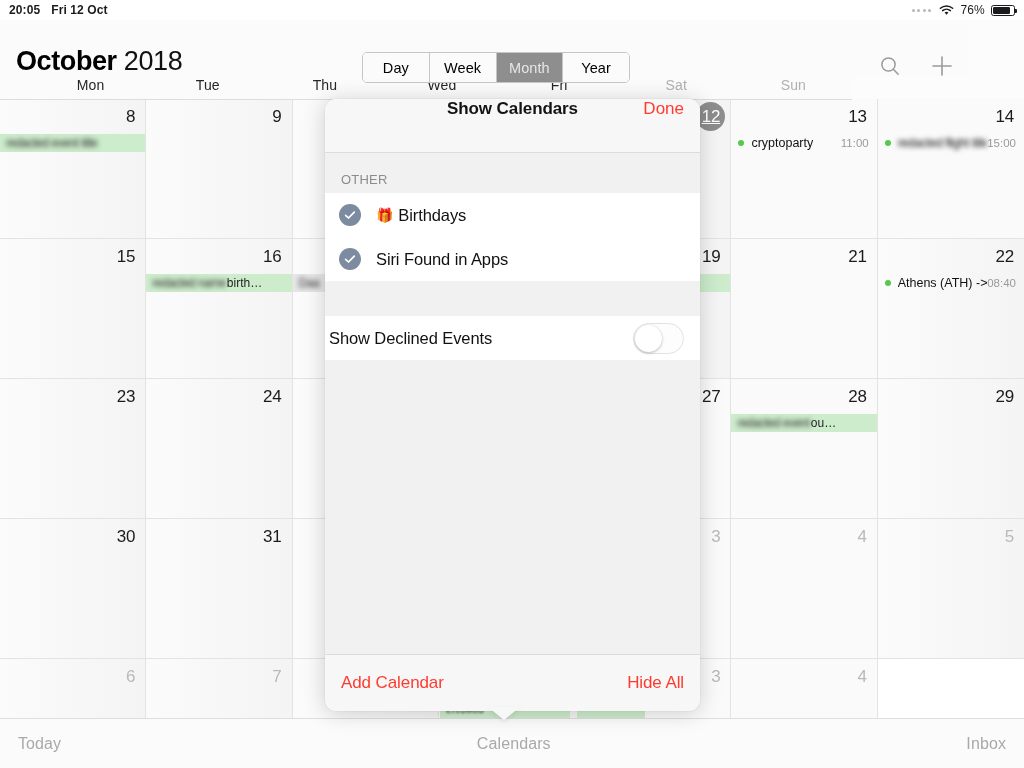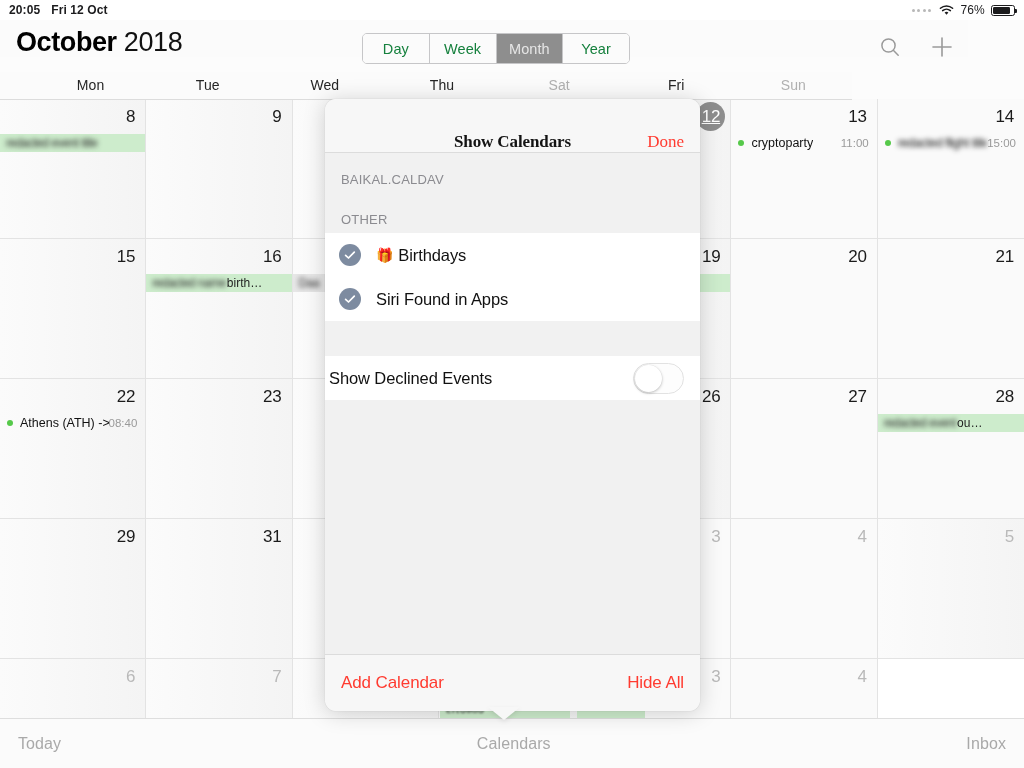--- a/index.html
+++ b/index.html
@@ -39,21 +39,21 @@
     border-radius: 2.6px; position: relative; box-sizing: border-box;
   }
   .batt::after{
     content:""; position:absolute; right:-3px; top:3.2px;
     width:1.6px; height:4px; background:#1c1c1e; border-radius:0 1px 1px 0;
   }
   .batt i { position:absolute; left:1px; top:1px; bottom:1px; width:17px; background:#1c1c1e; border-radius:1.3px; display:block;}
 
   
   .navbar {
-    position: absolute; top: 5px; left: 0;
+    position: absolute; top: 24px; left: 0;
     width: 968px; height: 52px;
     background: #fbfbfb;
     display: flex; align-items: center;
     z-index: 40;
   }
   .month-title {
     position: absolute; left: 16px; top: 22px;
     font-size: 27px; letter-spacing: -0.4px; color: #000;
   }
   .month-title .m { font-weight: 700; }
@@ -63,21 +63,21 @@
     position: absolute; left: 362px; top: 28px;
     width: 266px; height: 29px;
     display: flex;
     border: 1px solid #c6c6c8;
     border-radius: 5px;
     overflow: hidden;
     background: #fbfbfb;
   }
   .seg {
     flex: 1 1 0; display: flex; align-items: center; justify-content: center;
-    font-size: 14.5px; color: #15803d; letter-spacing: .1px;
+    font-size: 14.5px; color: #000000; letter-spacing: .1px;
     border-right: 1px solid #c6c6c8;
     background: #fbfbfb;
   }
   .seg:last-child { border-right: none; }
   .seg.active { background: #8e8e8e; color: #e6e6e6; }
 
   .nav-icons { position: absolute; right: 14px; top: 30px; display: flex; gap: 28px; align-items: center;}
   .icon-btn { width: 24px; height: 24px; display:flex; align-items:center; justify-content:center; }
 
   
@@ -183,24 +183,23 @@
     width: 0; height: 0;
     border-left: 16px solid transparent;
     border-right: 16px solid transparent;
     border-top: 13px solid #f7f7f7;
     z-index: 61;
     filter: drop-shadow(0 2px 2px rgba(0,0,0,0.08));
   }
   .pop-header {
     height: 53px; flex: 0 0 auto;
     background: #f7f7f7;
-    display: flex; align-items: flex-end; justify-content: center;
+    display: flex; align-items: flex-start; justify-content: center;
     position: relative;
     border-bottom: 1px solid #dcdcdc;
-    font-family: Liberation Serif, serif;
   }
   .pop-title { font-size: 17px; font-weight: 700; color: #131313; letter-spacing: -0.1px;}
   .pop-done { position: absolute; right: 16px; font-size: 17px; color: #ff3b30; }
 
   .pop-body { flex: 1 1 auto; background: #f1f1f1; overflow: hidden; position: relative; }
 
   .sec-header {
     height: 34px; display: flex; align-items: flex-end;
     padding: 0 0 6px 16px;
     font-size: 13px; color: #8b8b90; letter-spacing: .2px;
@@ -318,24 +317,24 @@
           <line x1="12" y1="3" x2="12" y2="21" stroke="#9a9a9a" stroke-width="1.6" stroke-linecap="round"></line>
           <line x1="3" y1="12" x2="21" y2="12" stroke="#9a9a9a" stroke-width="1.6" stroke-linecap="round"></line>
         </svg>
       </span>
     </div>
   </div>
 
   <div class="weekhdr">
     <div class="wd">Mon</div>
     <div class="wd">Tue</div>
+    <div class="wd">Thu</div>
     <div class="wd">Wed</div>
-    <div class="wd">Thu</div>
+    <div class="wd">Fri</div>
     <div class="wd weekend">Sat</div>
-    <div class="wd">Fri</div>
     <div class="wd weekend">Sun</div>
   </div>
 
   <div class="grid" id="calendar-grid">
       <div class="cell wk">
         <div class="daynum">8</div>
         <div class="ev" style="top: 34px;">
           <div class="ev-bar">
             <span class="ev-blur">redacted event title</span>
           </div>
@@ -398,23 +397,20 @@
       </div>
       <div class="cell wk">
         <div class="daynum">19</div>
         <div class="ev" style="top: 34px;">
           <div class="ev-bar">
             <span class="ev-blur"></span>
           </div>
         </div>
       </div>
       <div class="cell wkend">
-        <div class="daynum">20</div>
-      </div>
-      <div class="cell wkend">
         <div class="daynum">21</div>
       </div>
       <div class="cell wk">
         <div class="daynum">22</div>
         <div class="ev" style="top: 34px;">
           <div class="ev-dot-row">
             <span class="dot" style="background: rgb(86, 201, 74);"></span>
             <span class="ev-title">Athens (ATH) -&gt;…</span>
             <span class="ev-time">08:40</span>
           </div>
@@ -441,20 +437,23 @@
           <div class="ev-bar">
             <span class="ev-blur">redacted event</span>
             <span class="ev-tail">ou…</span>
           </div>
         </div>
       </div>
       <div class="cell wk">
         <div class="daynum">29</div>
       </div>
       <div class="cell wk">
+        <div class="daynum">30</div>
+      </div>
+      <div class="cell wk">
         <div class="daynum">31</div>
       </div>
       <div class="cell wk">
         <div class="daynum dim">1</div>
       </div>
       <div class="cell wk">
         <div class="daynum dim">2</div>
       </div>
       <div class="cell wkend">
         <div class="daynum dim">3</div>
@@ -493,21 +492,20 @@
   <div class="pop-arrow"></div>
   <div class="popover">
 
     <div class="pop-header">
       <span class="pop-title">Show Calendars</span>
       <span class="pop-done">Done</span>
     </div>
 
     <div class="pop-body">
 
-      <div class="sec-header">BAIKAL.CALDAV</div>
 
       <div class="sec-header">OTHER</div>
       <div class="row row-sep-inset" style="border-bottom:none;">
         <span class="check slate">
           <svg width="14" height="14" viewBox="0 0 14 14">
               <path d="M2.6 7.3 L5.5 10 L11.3 4.1" stroke="#fff" stroke-width="1.7" fill="none" stroke-linecap="round" stroke-linejoin="round"></path>
             </svg>
         </span>
         <span class="row-label">
           <span class="gift">🎁</span>

